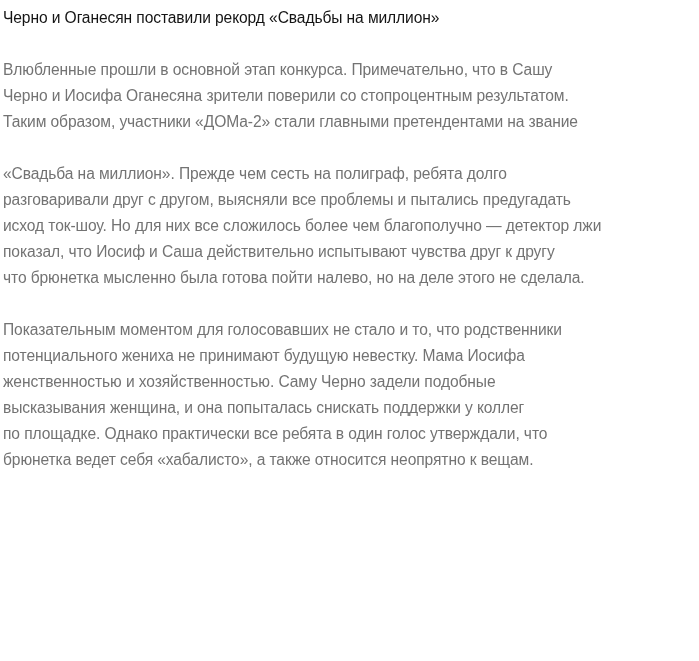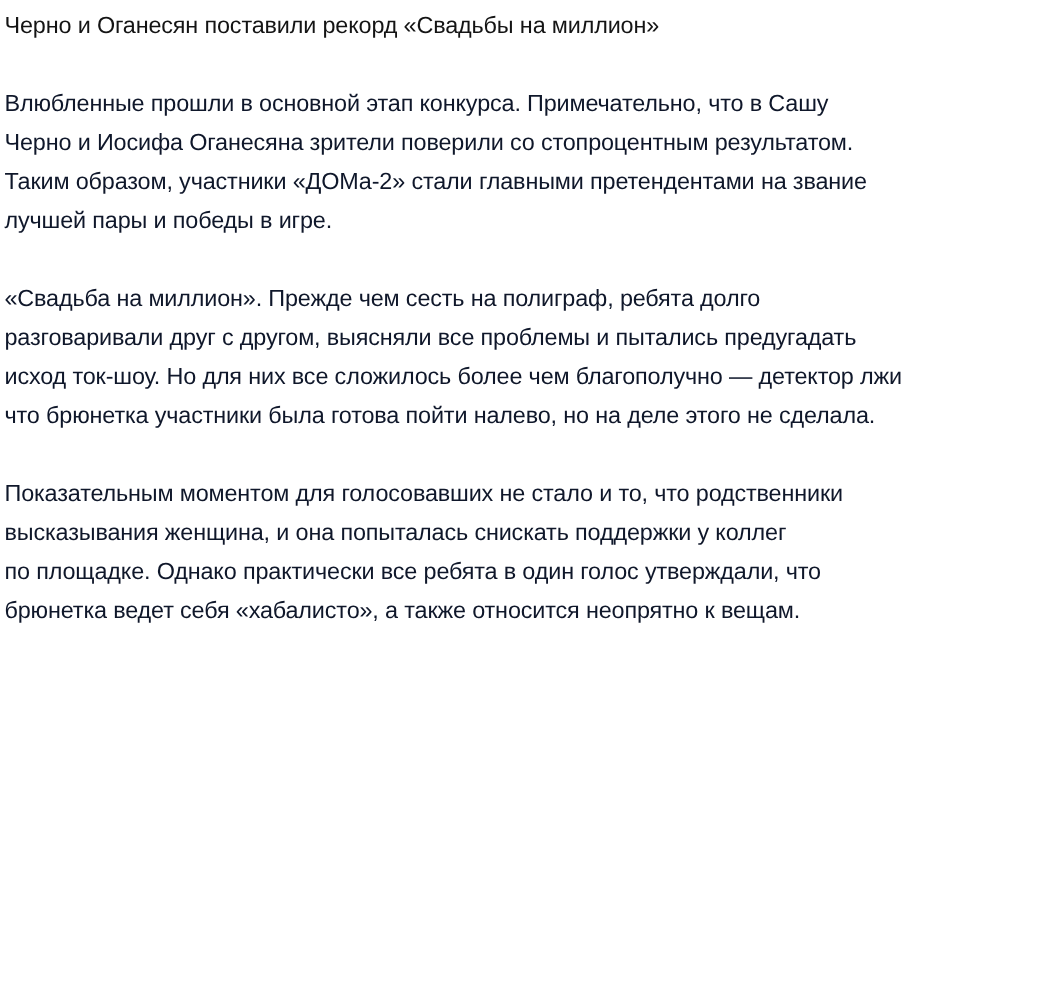--- a/index.html
+++ b/index.html
@@ -25,21 +25,21 @@
     background: #ffffff;
   }
 
   
   .line {
     height: 26px;
     line-height: 26px;
     font-size: 15.6px;
     letter-spacing: -0.1px;
     white-space: nowrap;
-    color: #0f172a;
+    color: #737373;
   }
 
   .line.title {
     font-size: 15.6px;
     color: #141414;
   }
 
   
   .gap {
     height: 26px;
@@ -51,29 +51,31 @@
 <div id="article" style="background: rgb(255, 255, 255); color: rgb(20, 20, 20);">
     <div style="height: 5px;"></div>
     <div class="block">
       <div class="line title">Черно и Оганесян поставили рекорд «Свадьбы на миллион»</div>
     </div>
     <div class="gap"></div>
     <div class="block">
       <div class="line">Влюбленные прошли в основной этап конкурса. Примечательно, что в Сашу</div>
       <div class="line">Черно и Иосифа Оганесяна зрители поверили со стопроцентным результатом.</div>
       <div class="line">Таким образом, участники «ДОМа-2» стали главными претендентами на звание</div>
-      <div class="line">лучшей пары и победы в игре.</div>
     </div>
     <div class="gap"></div>
     <div class="block">
       <div class="line">«Свадьба на миллион». Прежде чем сесть на полиграф, ребята долго</div>
       <div class="line">разговаривали друг с другом, выясняли все проблемы и пытались предугадать</div>
       <div class="line">исход ток-шоу. Но для них все сложилось более чем благополучно — детектор лжи</div>
-      <div class="line">что брюнетка участники была готова пойти налево, но на деле этого не сделала.</div>
+      <div class="line">показал, что Иосиф и Саша действительно испытывают чувства друг к другу</div>
+      <div class="line">что брюнетка мысленно была готова пойти налево, но на деле этого не сделала.</div>
     </div>
     <div class="gap"></div>
     <div class="block">
       <div class="line">Показательным моментом для голосовавших не стало и то, что родственники</div>
+      <div class="line">потенциального жениха не принимают будущую невестку. Мама Иосифа</div>
+      <div class="line">женственностью и хозяйственностью. Саму Черно задели подобные</div>
       <div class="line">высказывания женщина, и она попыталась снискать поддержки у коллег</div>
       <div class="line">по площадке. Однако практически все ребята в один голос утверждали, что</div>
       <div class="line">брюнетка ведет себя «хабалисто», а также относится неопрятно к вещам.</div>
     </div>
   </div>
 
 </body></html>

